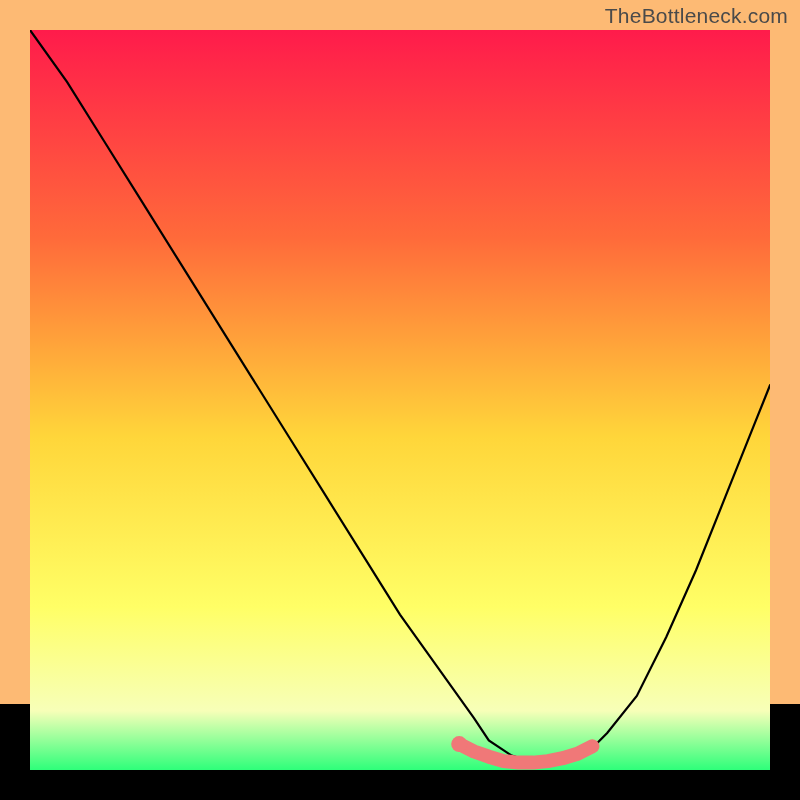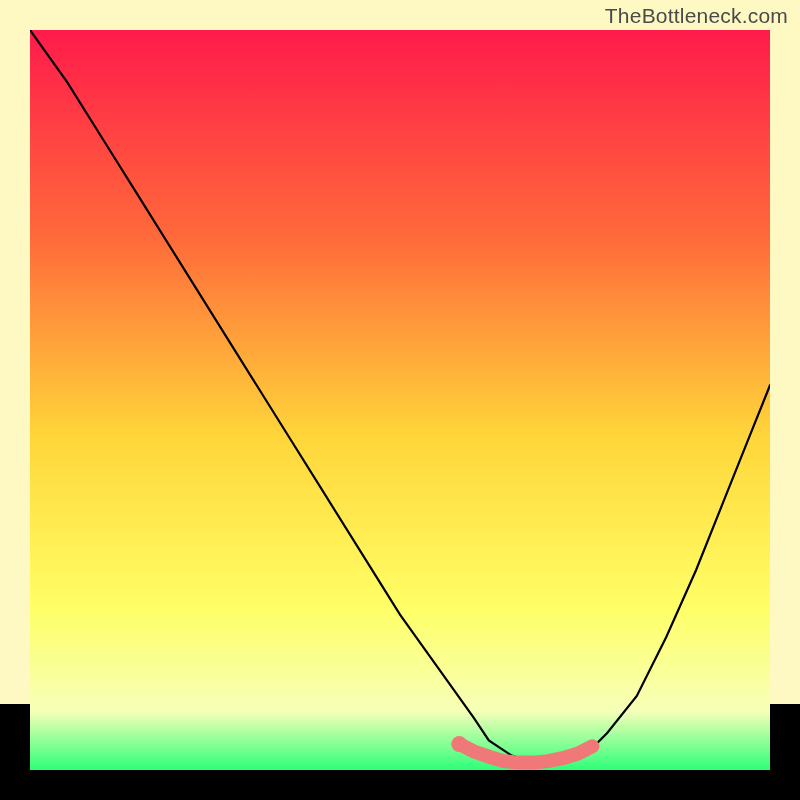--- a/index.html
+++ b/index.html
@@ -8,21 +8,21 @@
     background: #000;
     width: 800px;
     height: 800px;
     overflow: hidden;
     font-family: Arial, Helvetica, sans-serif;
   }
   .frame {
     position: relative;
     width: 800px;
     height: 704px;
-    background: #fef9c3;
+    background: #fdba74;
   }
   .watermark {
     position: absolute;
     top: 4px;
     right: 12px;
     color: #4a4a4a;
     font-size: 21px;
     font-weight: 500;
     letter-spacing: 0.2px;
     z-index: 3;

